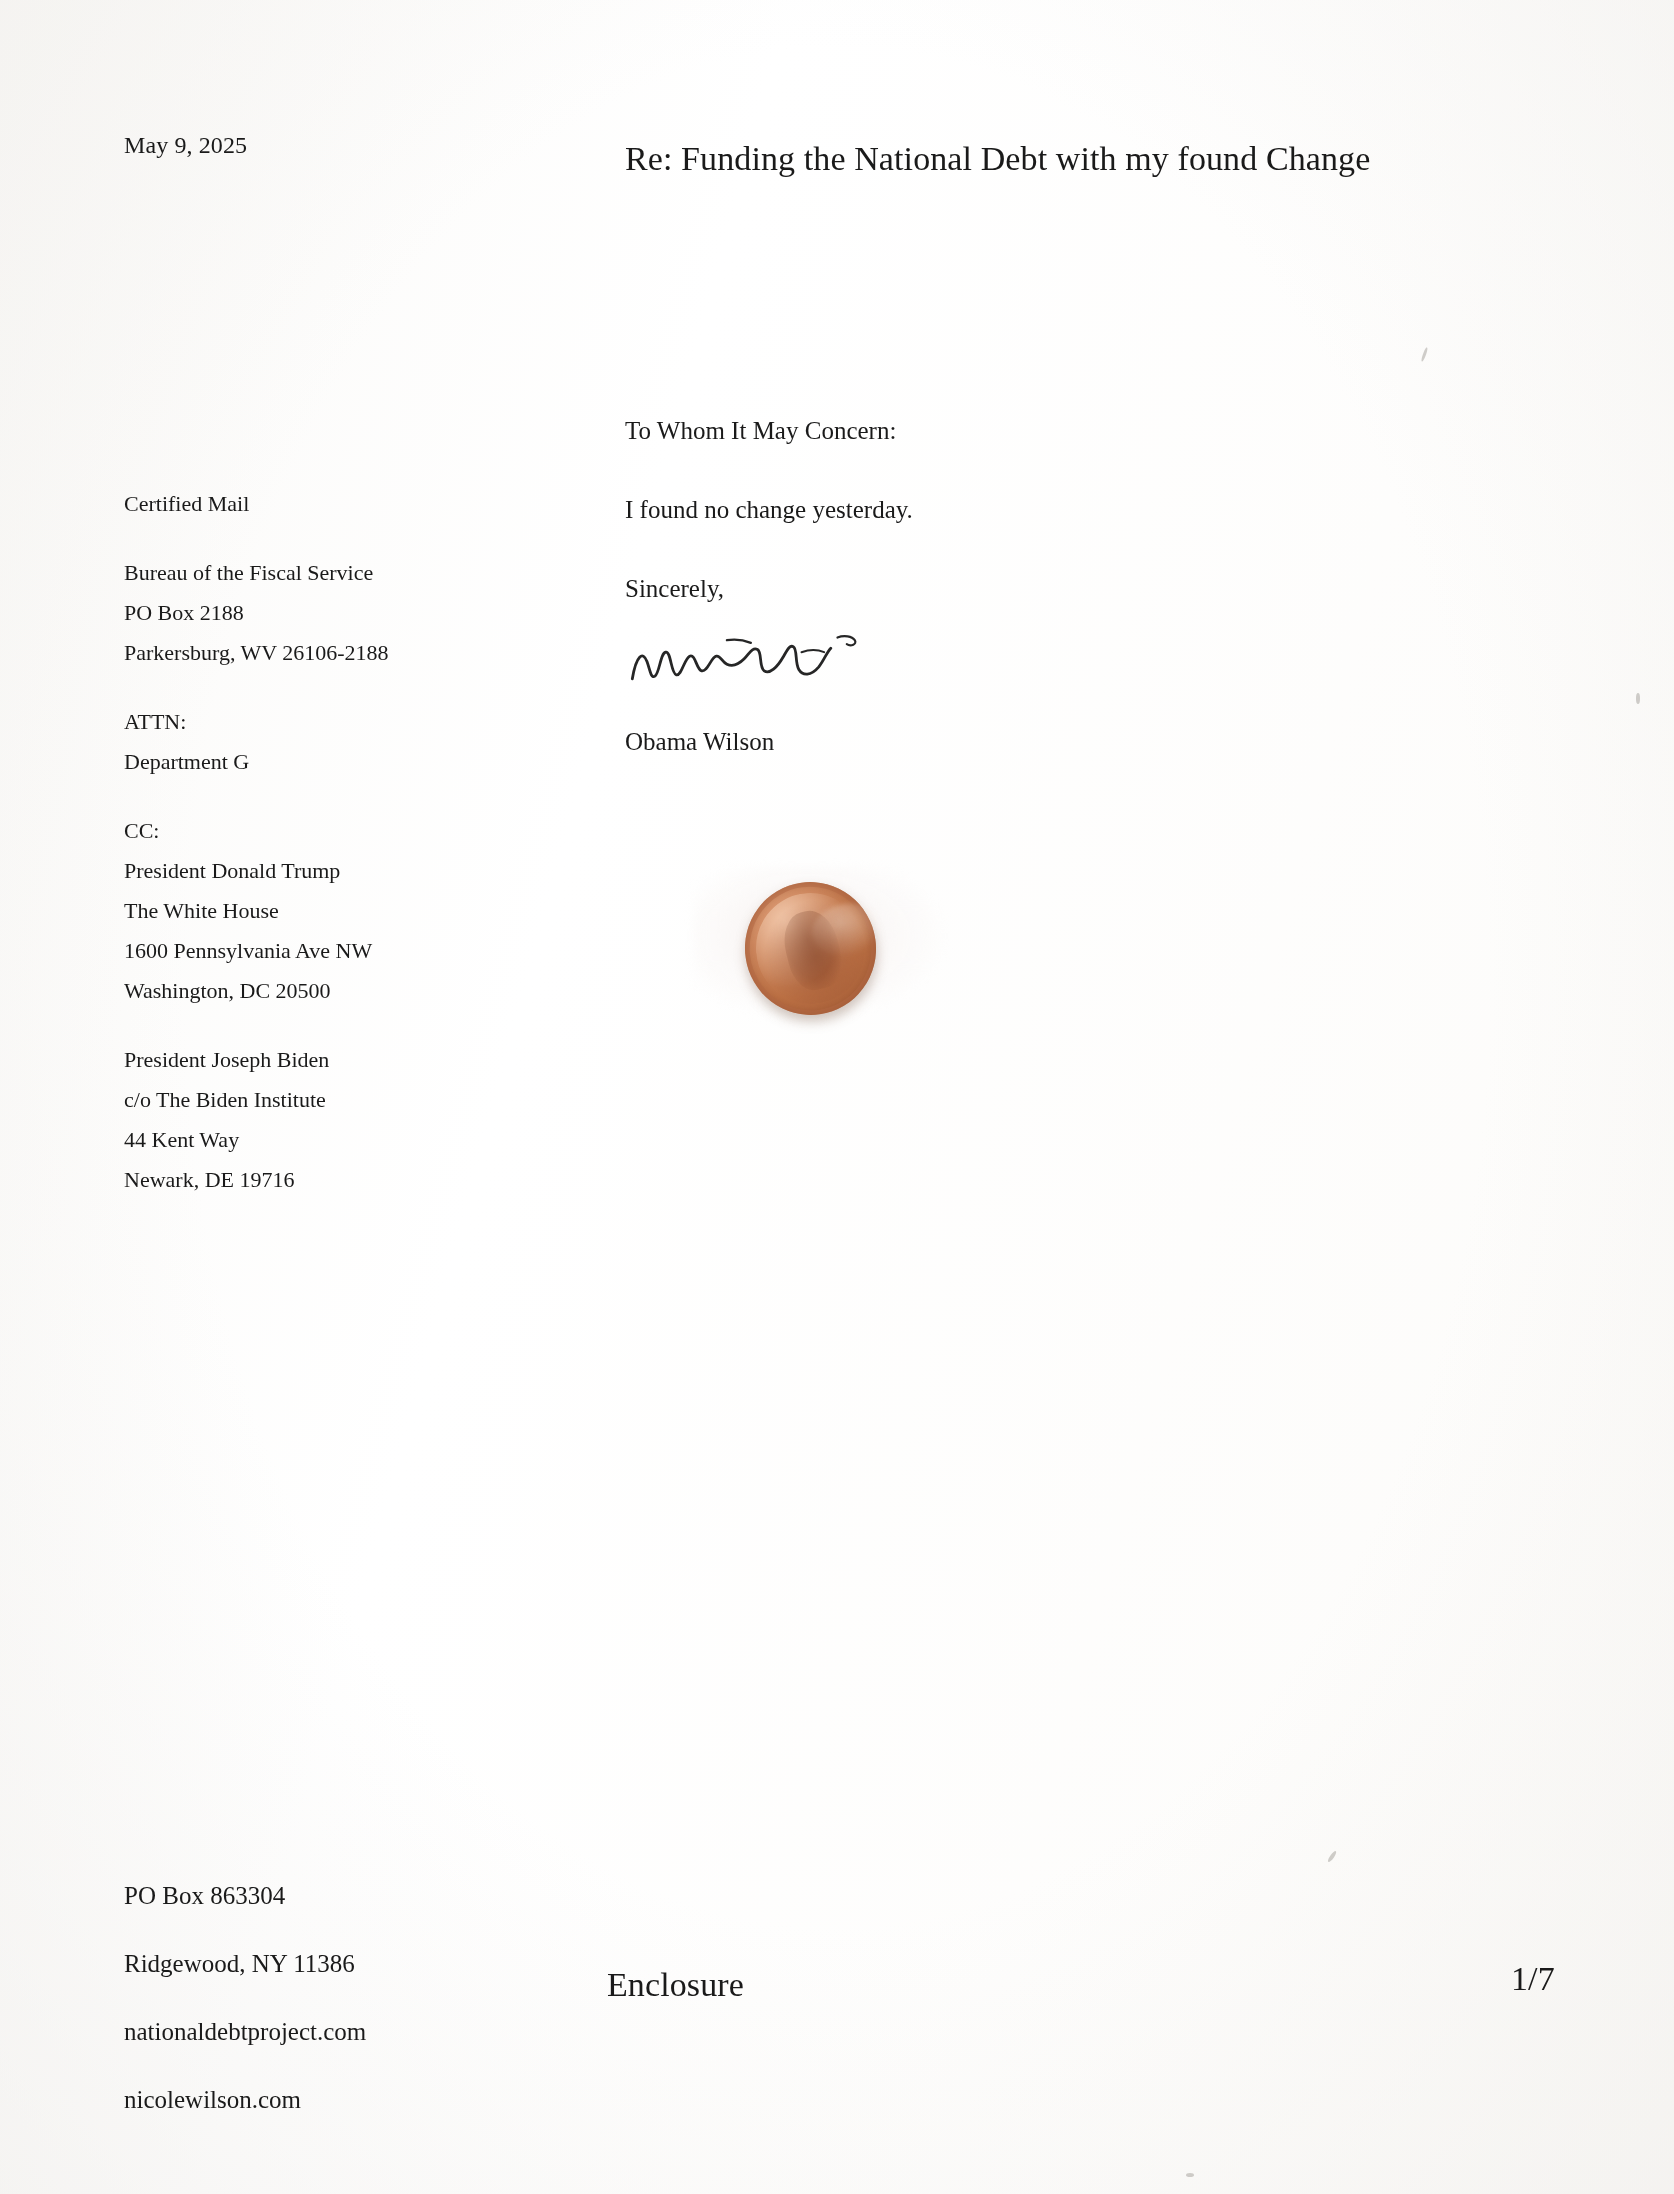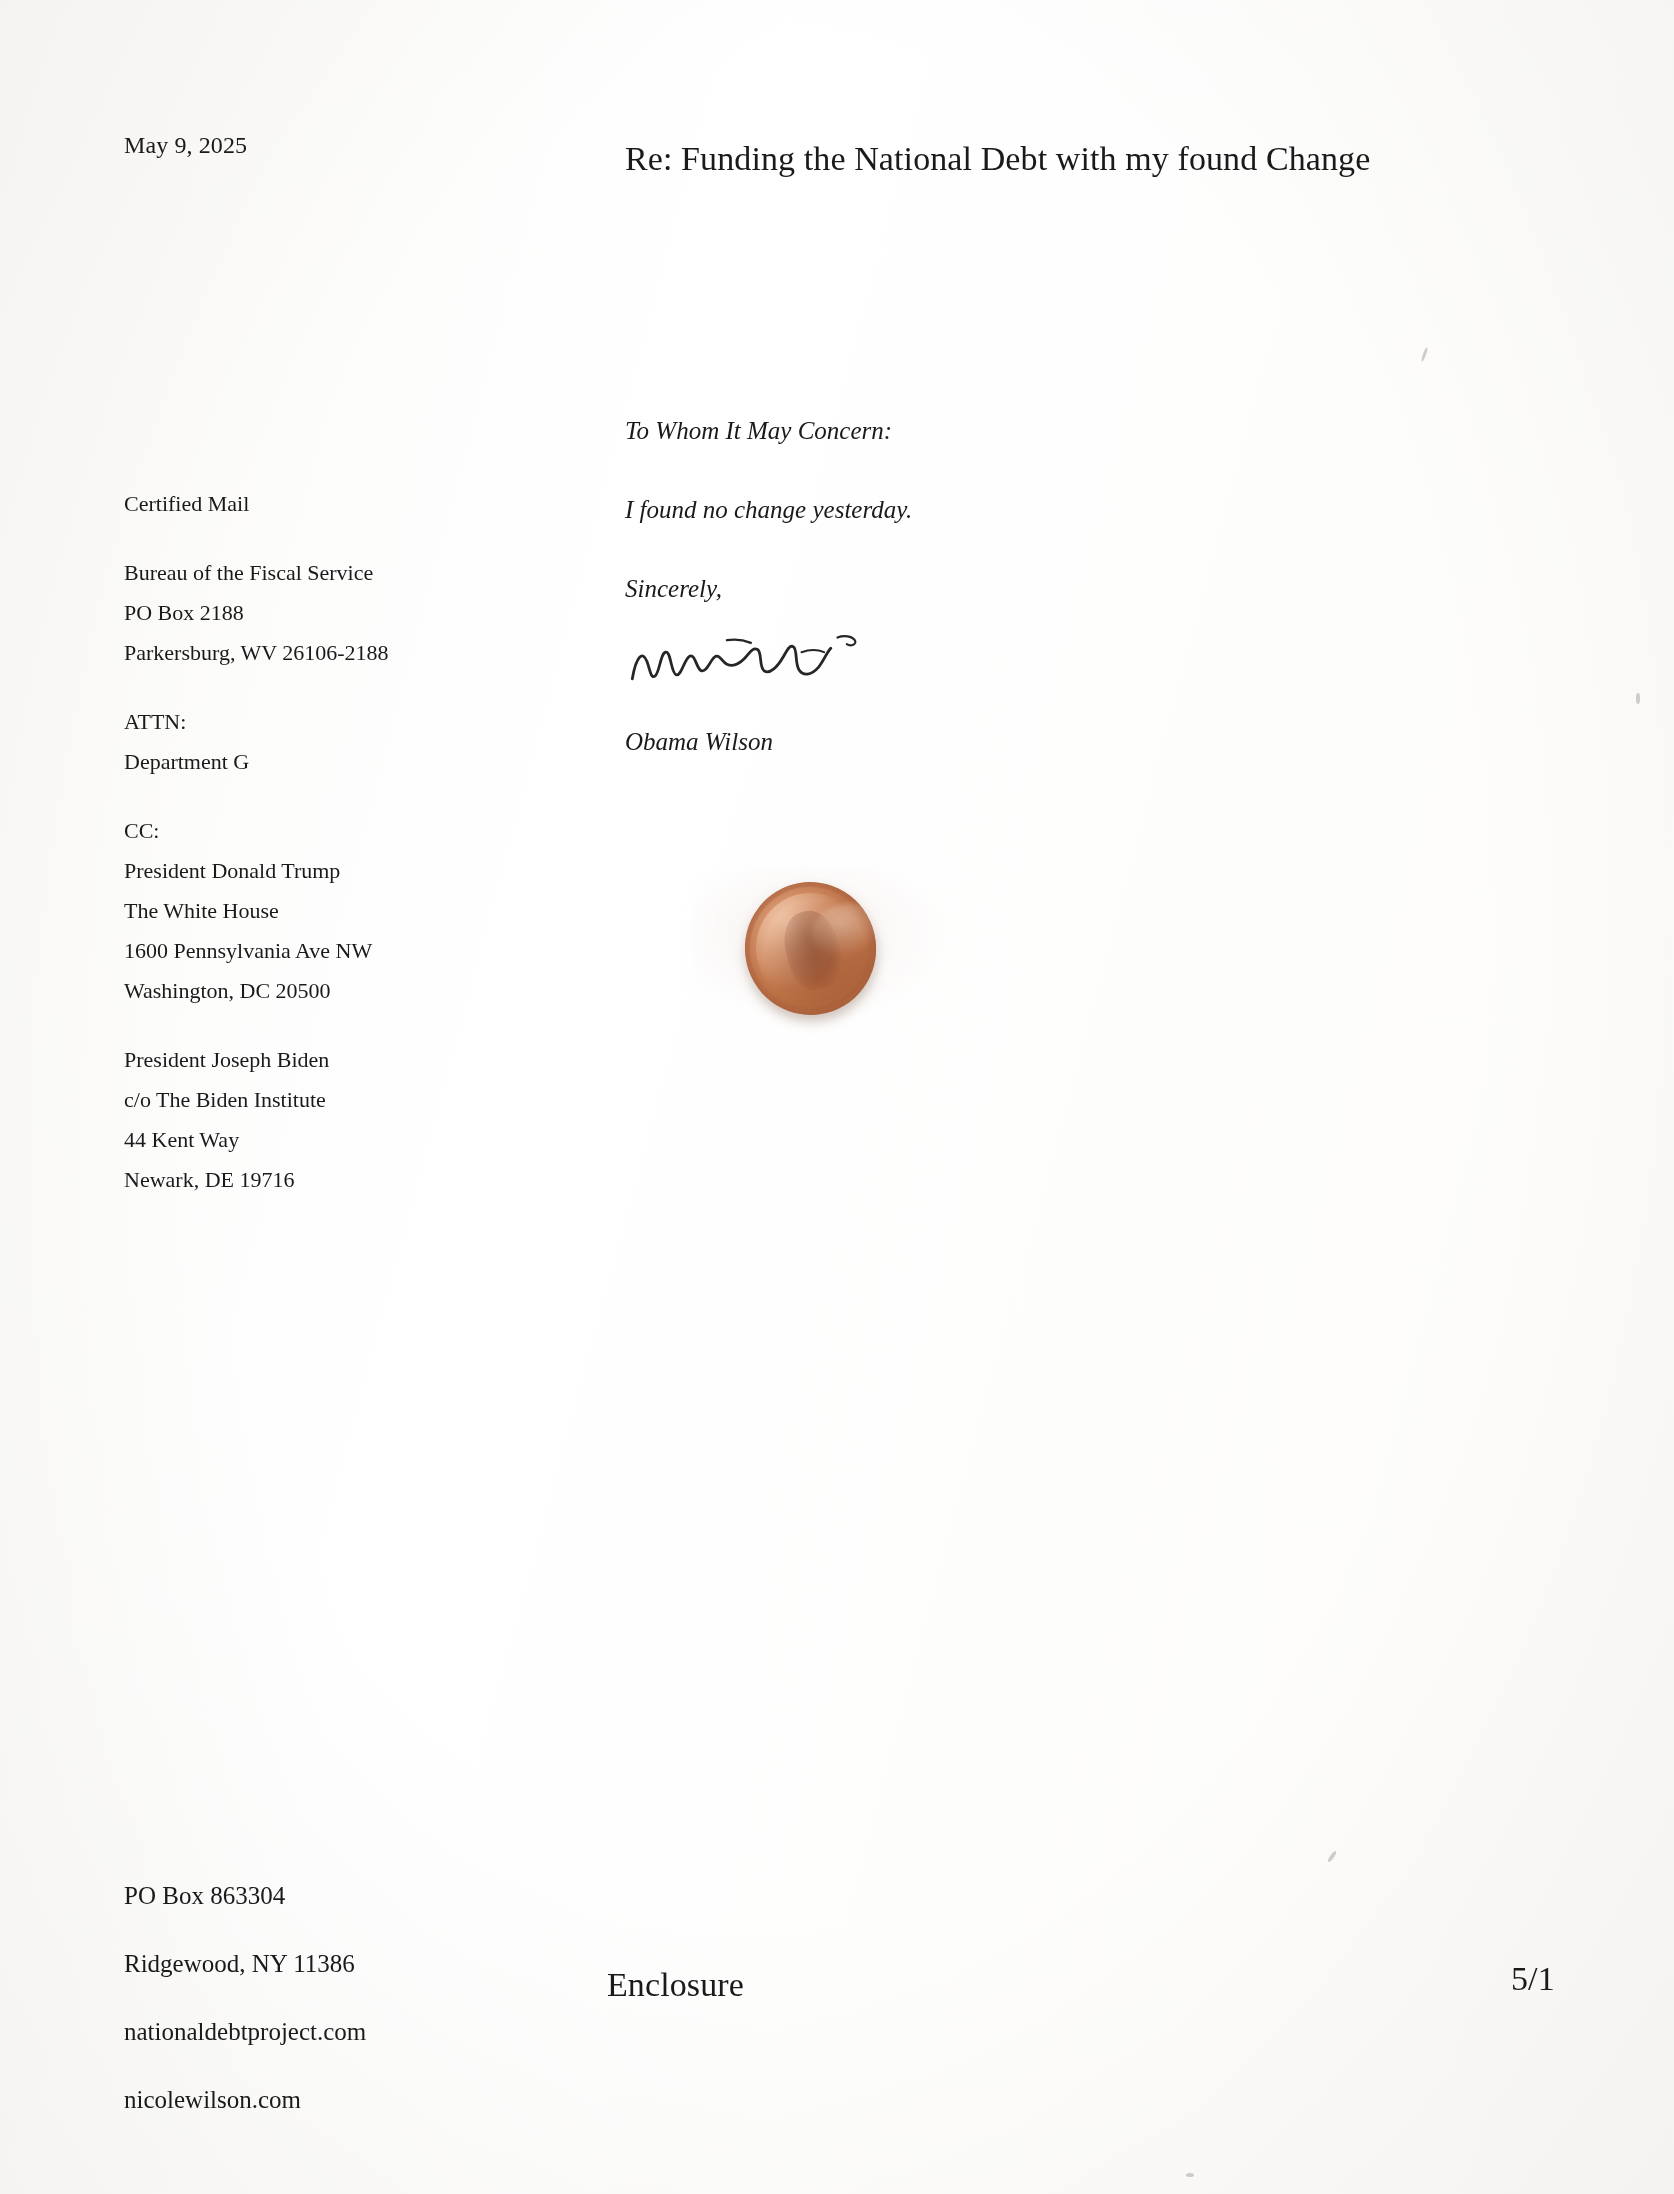--- a/index.html
+++ b/index.html
@@ -41,21 +41,21 @@
   #date         { left: 124px;  top: 133px;  }
   #subject      { left: 625px;  top: 142px;  }
 
   
   #left-col { position: absolute; left: 124px; top: 484px; }
   #left-col .line { font-size: 22px; line-height: 40px; white-space: pre; }
   .gap-sm { height: 39px; }
   .gap-md { height: 29px; }
 
   
-  #right-col { position: absolute; left: 625px; top: 411px; font-style: italic; }
+  #right-col { position: absolute; left: 625px; top: 411px; }
   #right-col .line { font-size: 25px; line-height: 40px; white-space: pre; }
 
   
   #signature {
     position: absolute;
     left: 627px;
     top: 620px;
     width: 333px;
     height: 87px;
   }
@@ -210,16 +210,16 @@
   </div>
 
   <div id="footer-left">
     <div class="line">PO Box 863304</div>
     <div class="line">Ridgewood, NY 11386</div>
     <div class="line">nationaldebtproject.com</div>
     <div class="line">nicolewilson.com</div>
   </div>
 
   <div class="txt s37" id="enclosure">Enclosure</div>
-  <div class="txt s37" id="pagenum">5/1</div>
+  <div class="txt s37" id="pagenum">1/7</div>
 
 </div>
 
 
 </body></html>

